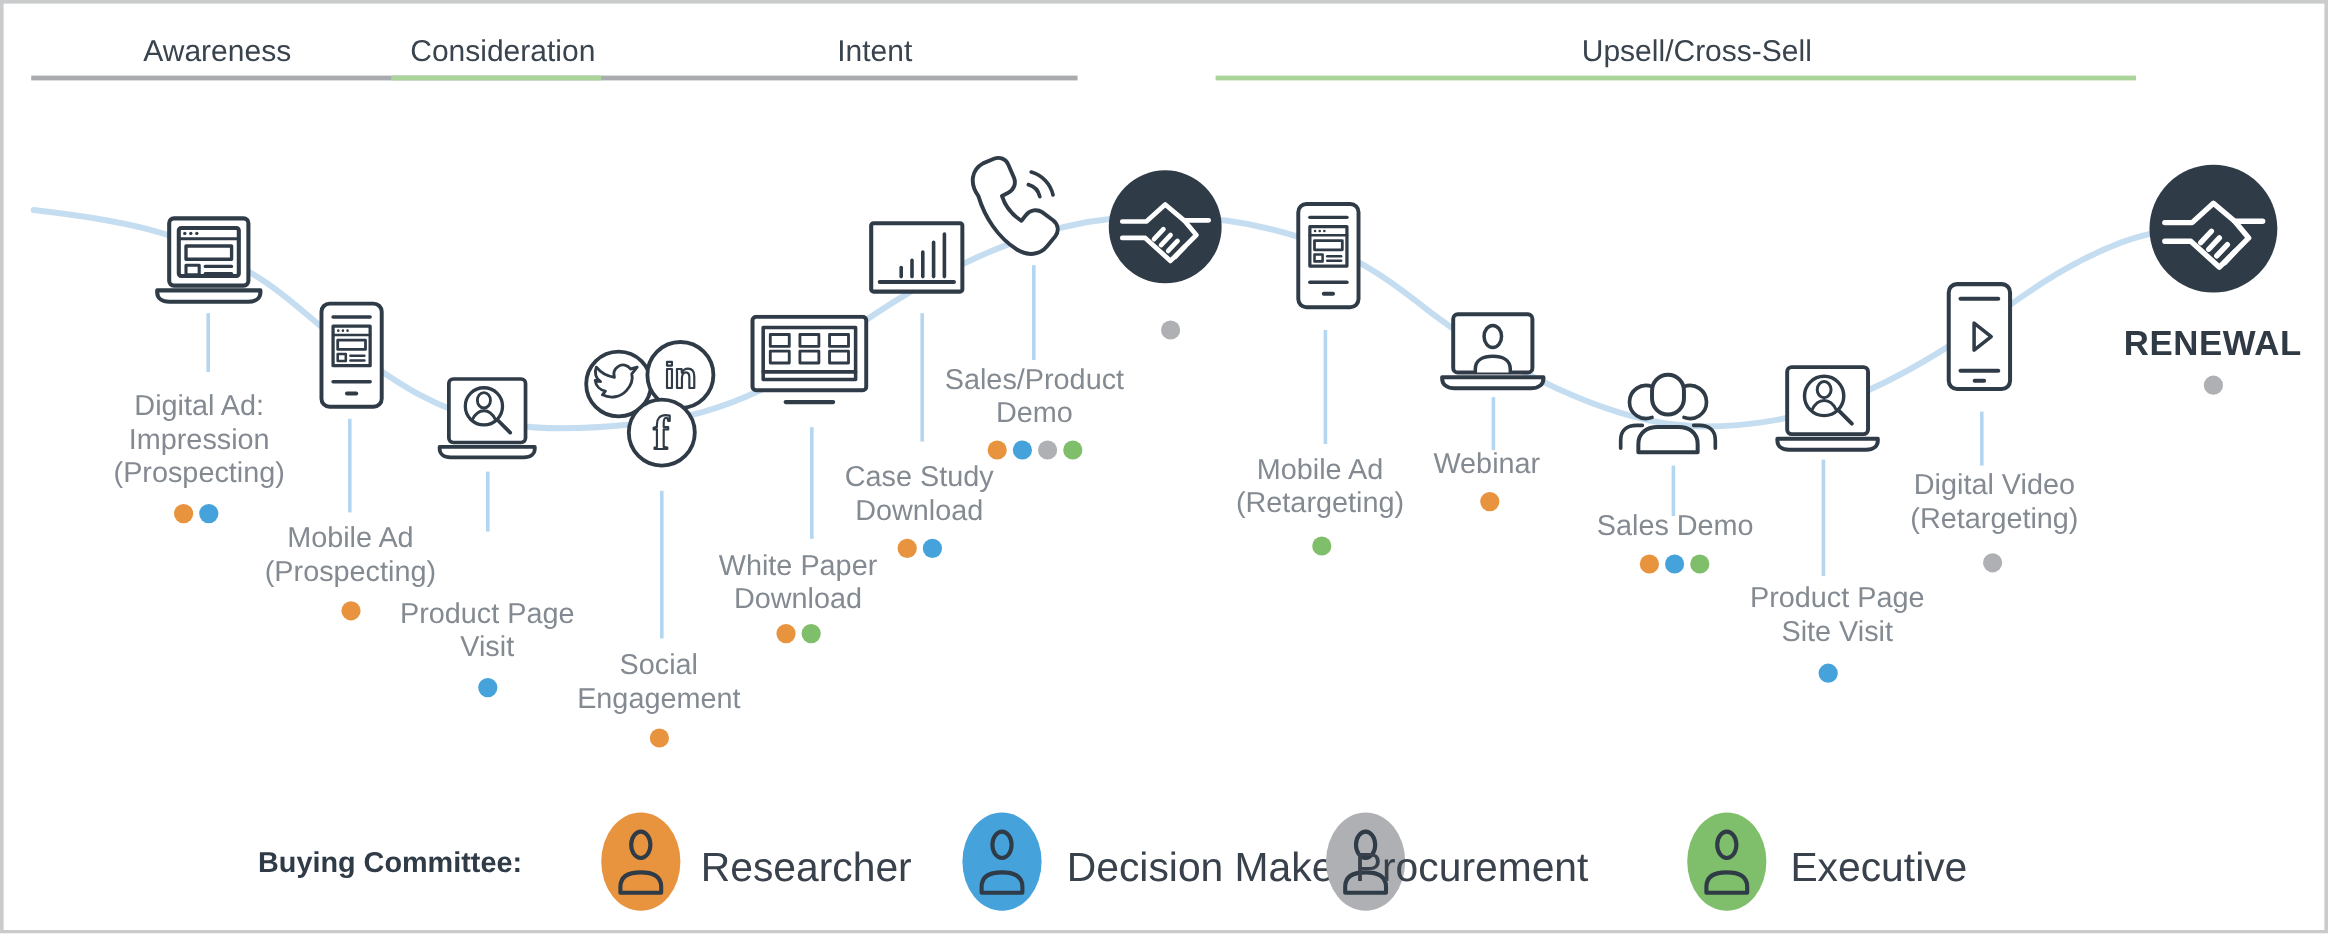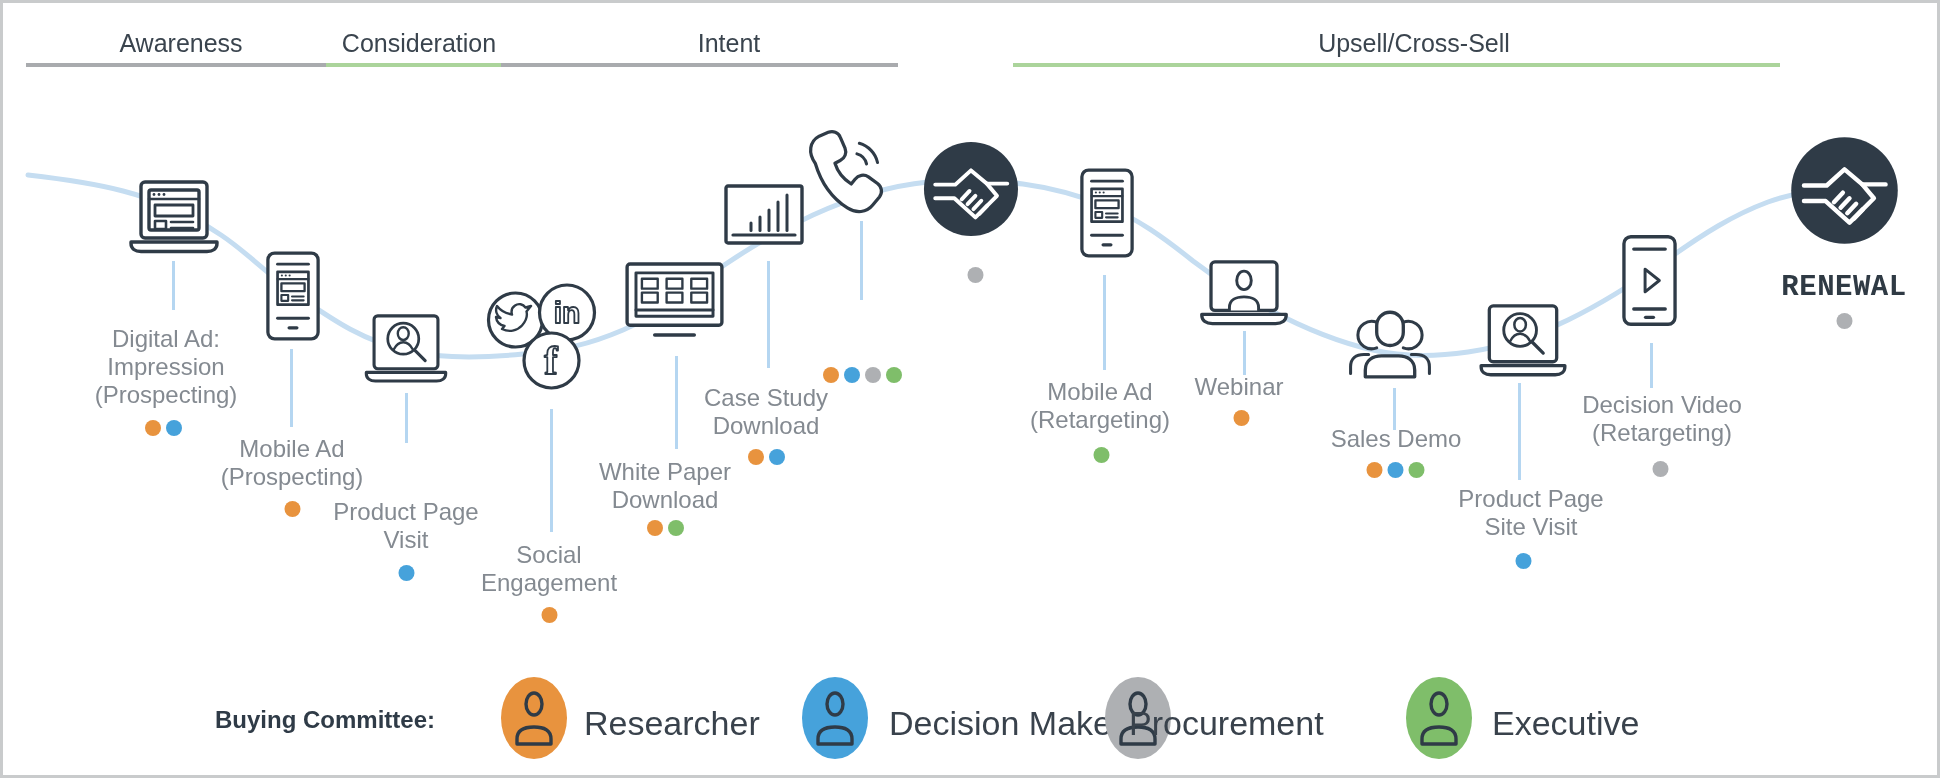--- a/index.html
+++ b/index.html
@@ -12,21 +12,21 @@
     font-size:25px;color:#3a444e;white-space:nowrap;}
   .bar{position:absolute;top:60px;height:4px;}
   .bar-gray{background:#a9abae;}
   .bar-green{background:#abd49b;}
   .curve-svg{position:absolute;left:0;top:0;}
   .stem{position:absolute;width:3px;background:#b5d6f1;}
   .tp-icon{position:absolute;}
   .tp-label{position:absolute;transform:translateX(-50%);text-align:center;
     font-size:24px;line-height:28px;color:#848a91;white-space:pre-line;width:max-content;}
   .milestone-label{position:absolute;transform:translateX(-50%);text-align:center;
-    font-size:29px;font-weight:bold;letter-spacing:.5px;color:#2f3a44;width:max-content;font-family:Liberation Mono, monospace;}
+    font-size:29px;font-weight:bold;letter-spacing:.5px;color:#2f3a44;width:max-content;}
   .dots{position:absolute;display:flex;transform:translateX(-50%);}
   .dot{width:16px;height:16px;border-radius:50%;display:inline-block;margin:0 2.5px;}
   .legend-title{position:absolute;left:212px;top:703px;font-size:24px;font-weight:bold;color:#2f3b47;}
   .legend-badge{position:absolute;top:674px;width:66px;height:82px;border-radius:50%;
     display:flex;align-items:center;justify-content:center;}
   .legend-label{position:absolute;top:701px;font-size:34px;color:#39424c;white-space:nowrap;}
 </style>
 </head>
 <body>
 
@@ -261,27 +261,29 @@
   <div class="tp-label" style="left:289px;top:432px">Mobile Ad
 (Prospecting)</div>
   <div class="tp-label" style="left:403px;top:495px">Product Page
 Visit</div>
   <div class="tp-label" style="left:546px;top:538px">Social
 Engagement</div>
   <div class="tp-label" style="left:662px;top:455px">White Paper
 Download</div>
   <div class="tp-label" style="left:763px;top:381px">Case Study
 Download</div>
+  <div class="tp-label" style="left:859px;top:300px">Sales/Product
+Demo</div>
   <div class="tp-label" style="left:1097px;top:375px">Mobile Ad
 (Retargeting)</div>
   <div class="tp-label" style="left:1236px;top:370px">Webinar</div>
   <div class="tp-label" style="left:1393px;top:422px">Sales Demo</div>
   <div class="tp-label" style="left:1528px;top:482px">Product Page
 Site Visit</div>
-  <div class="tp-label" style="left:1659px;top:388px">Decision Video
+  <div class="tp-label" style="left:1659px;top:388px">Digital Video
 (Retargeting)</div>
   <div class="milestone-label" style="left:1841px;top:268px">RENEWAL</div>
 
   <div class="dots" style="left:160px;top:417px">
       <span class="dot" style="background: rgb(232, 147, 62);"></span>
       <span class="dot" style="background: rgb(70, 162, 219);"></span>
     </div>
   <div class="dots" style="left:289px;top:498px">
       <span class="dot" style="background: rgb(232, 147, 62);"></span>
     </div>

